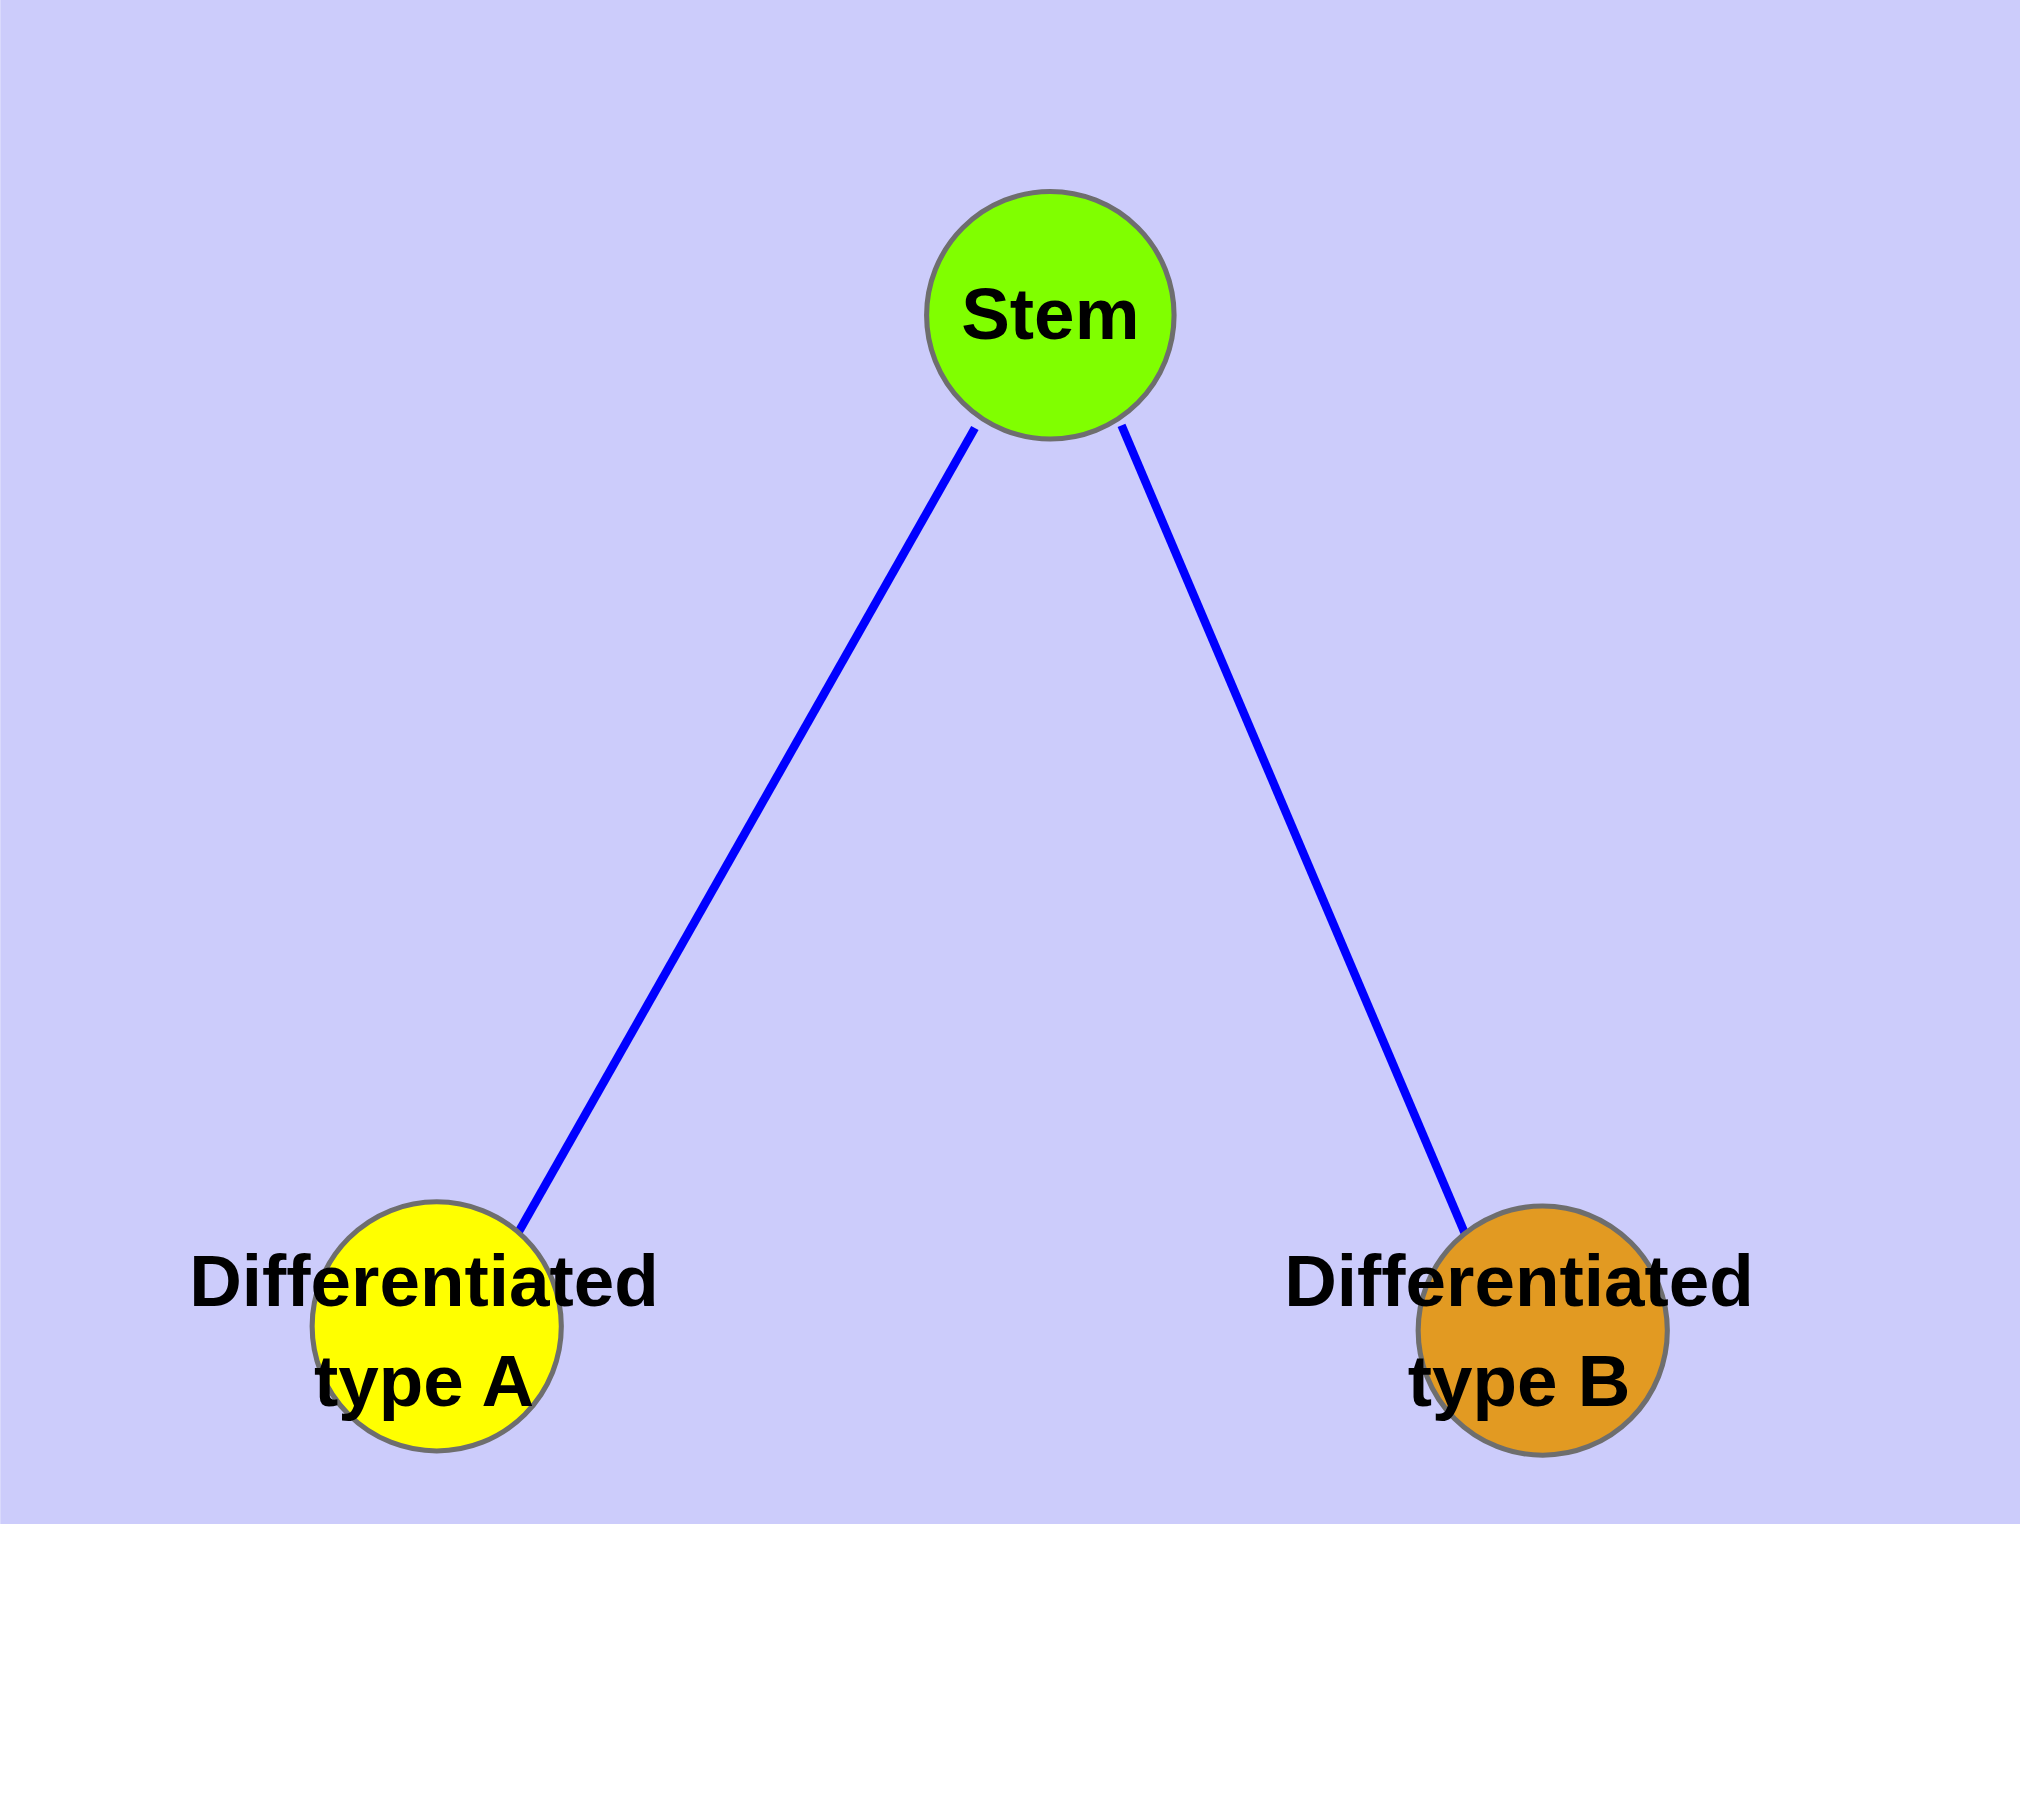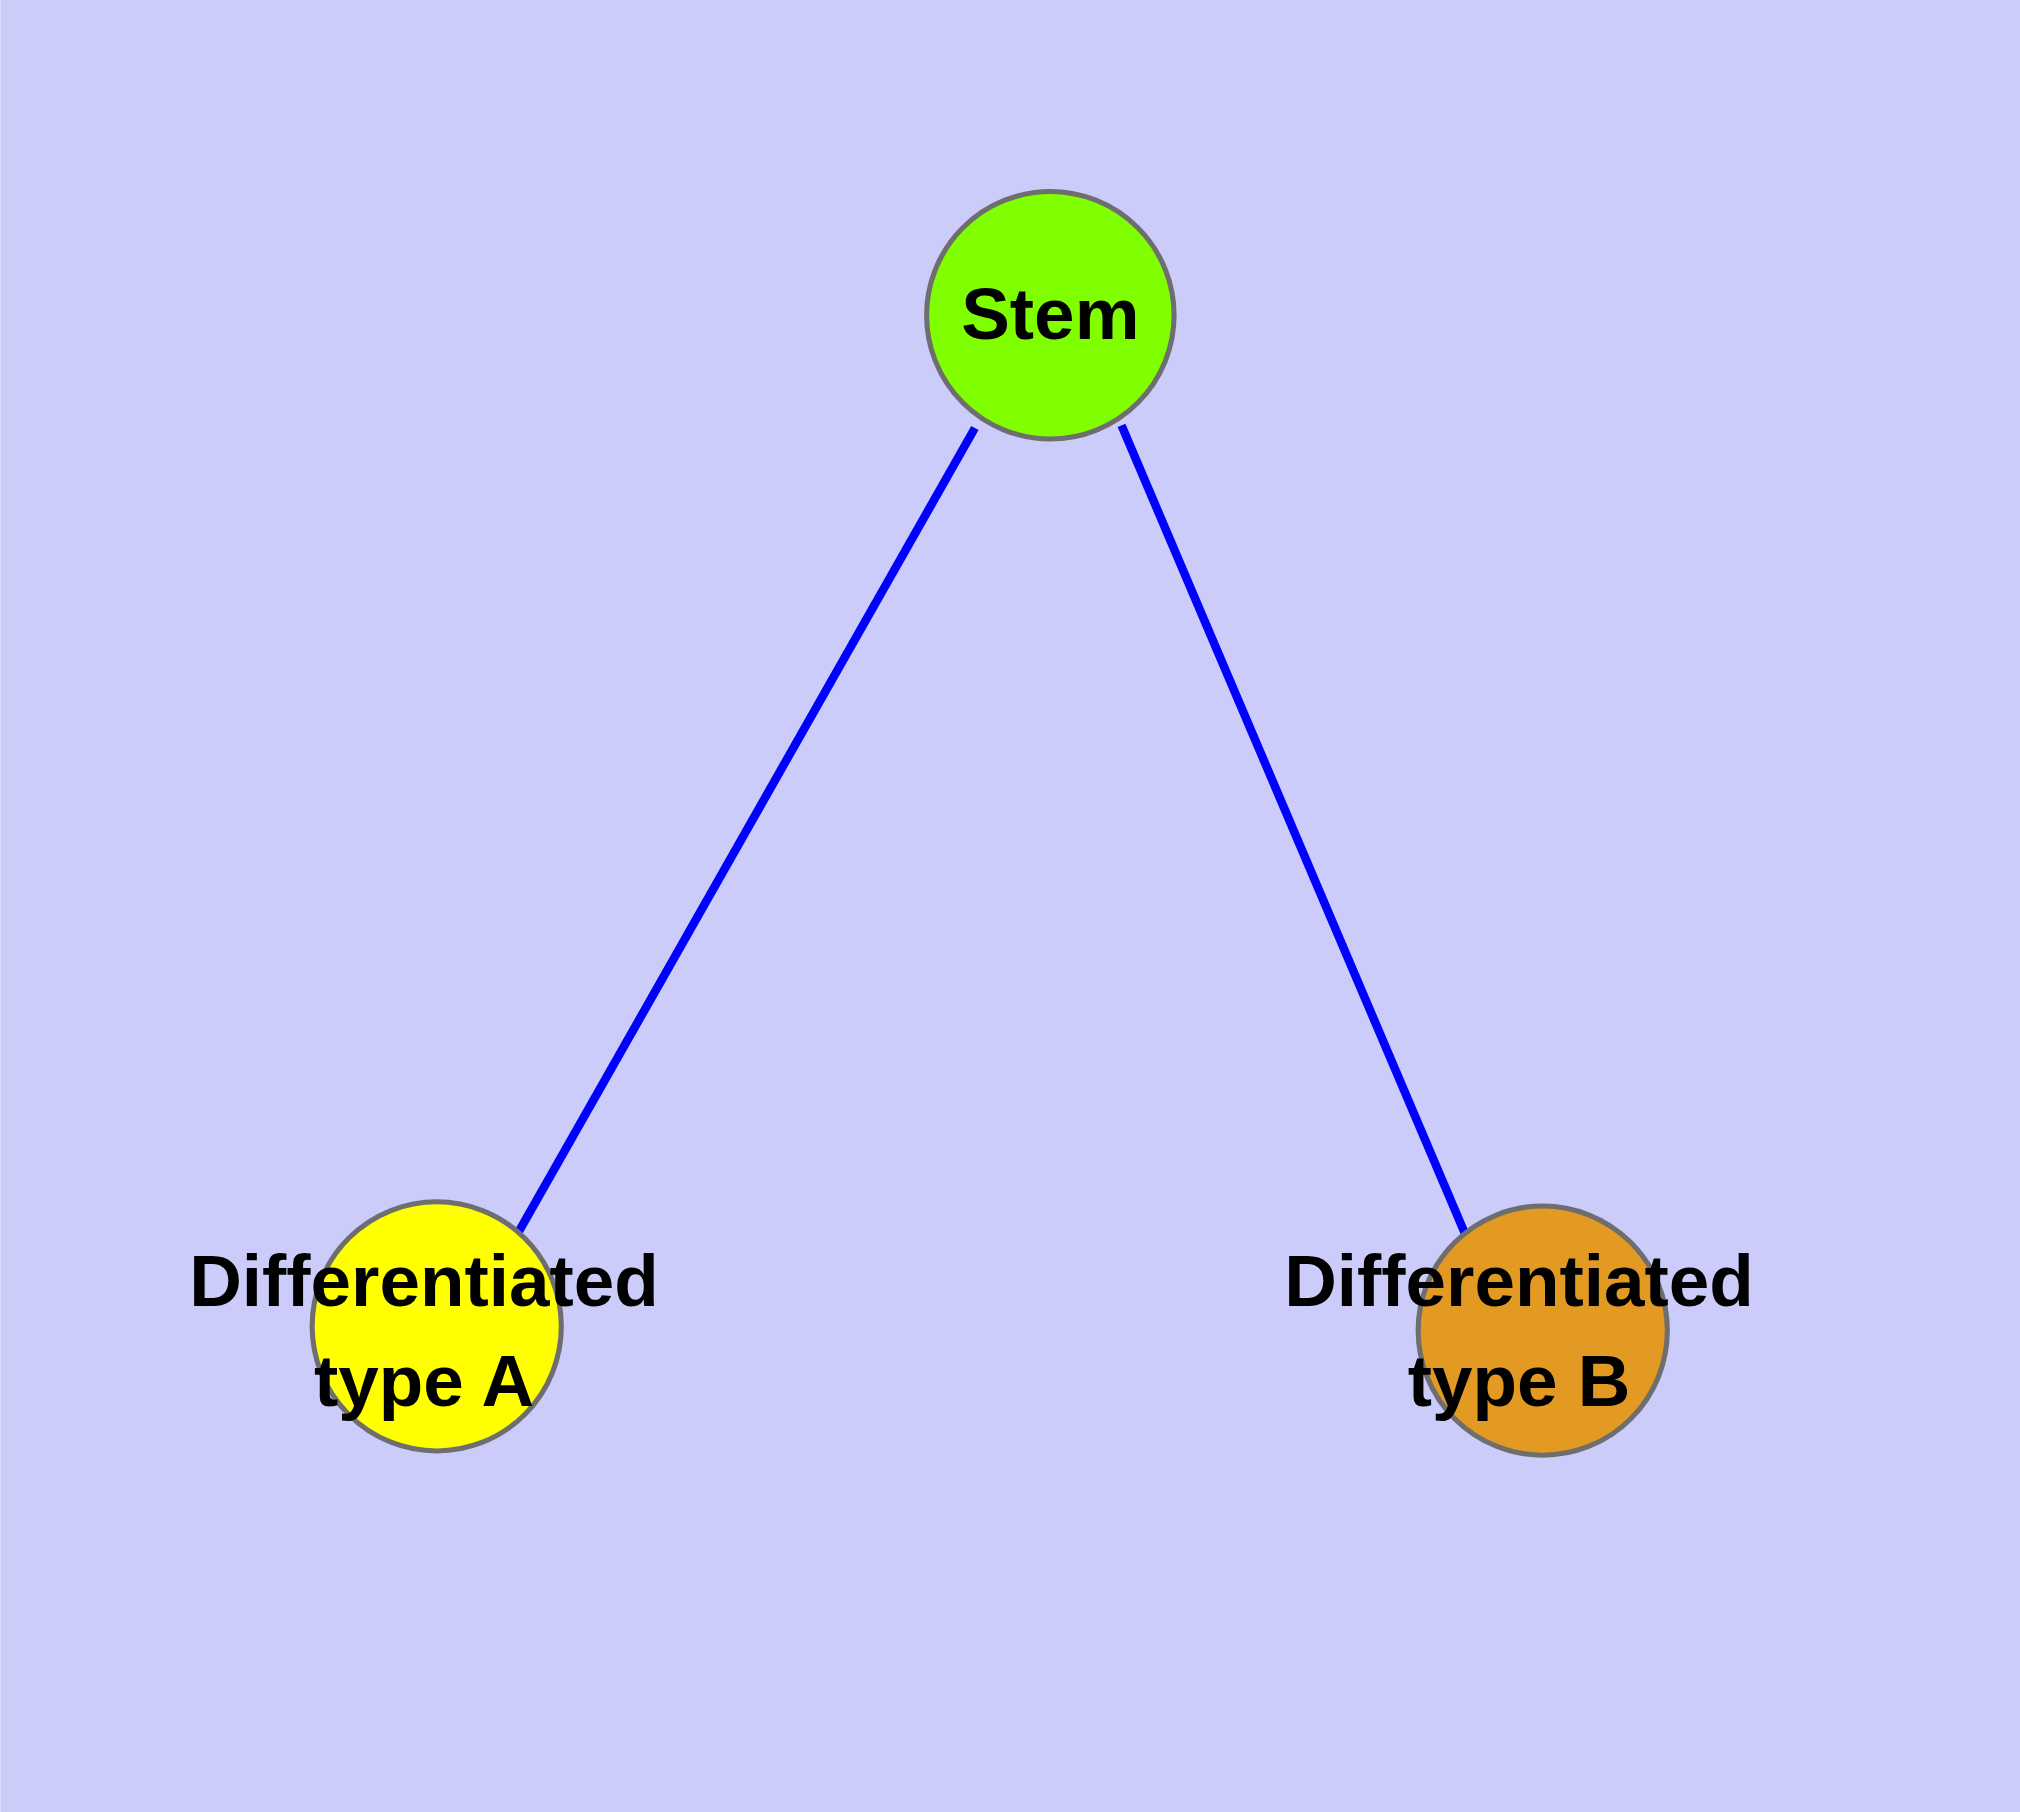--- a/index.html
+++ b/index.html
@@ -26,21 +26,21 @@
     font-family: "Liberation Sans", sans-serif;
     font-weight: bold;
     fill: #000000;
     text-anchor: middle;
     dominant-baseline: auto;
   }
 </style>
 </head>
 <body>
 
-<div id="canvas" style="width: 2021px; height: 1812px;">
+<div id="canvas" style="width: 2021px; height: 1524px;">
   <svg id="graph-svg" viewBox="0 0 2384 2138" xmlns="http://www.w3.org/2000/svg">
     <rect id="bg-rect" x="0" y="0" width="2384" height="2138" fill="#ccccfb"></rect>
     <g id="edge-layer">
         <line x1="1150" y1="505" x2="612" y2="1453" stroke="#0000ff" stroke-width="10" stroke-linecap="butt"></line>
         <line x1="1323" y1="502" x2="1728" y2="1455" stroke="#0000ff" stroke-width="10" stroke-linecap="butt"></line>
       </g>
     <g id="node-layer">
         <circle cx="1239" cy="372" r="146" fill="#80ff00" stroke="#6e6e6e" stroke-width="6"></circle>
         <circle cx="515" cy="1565" r="147" fill="#ffff00" stroke="#6e6e6e" stroke-width="6"></circle>
         <circle cx="1820" cy="1570" r="147" fill="#e29a22" stroke="#6e6e6e" stroke-width="6"></circle>

